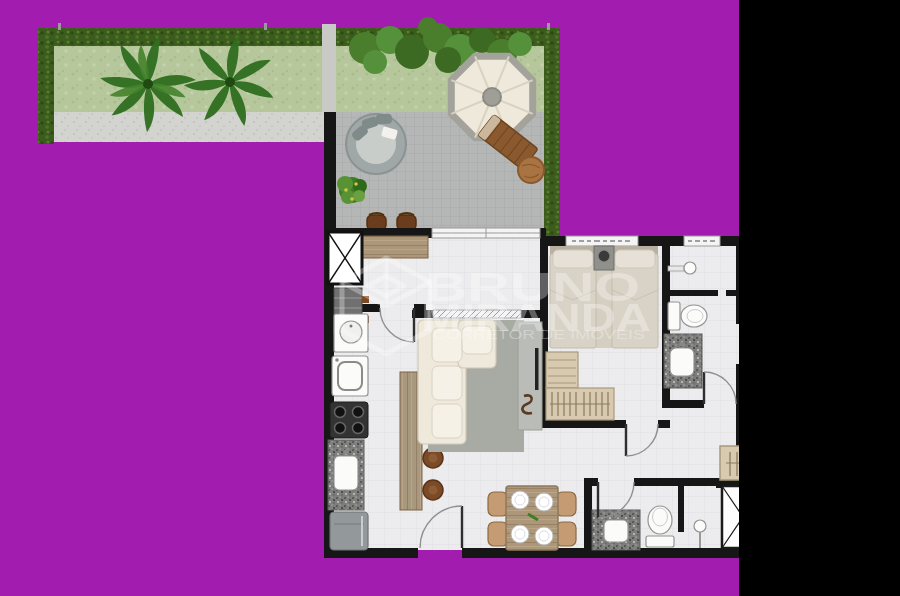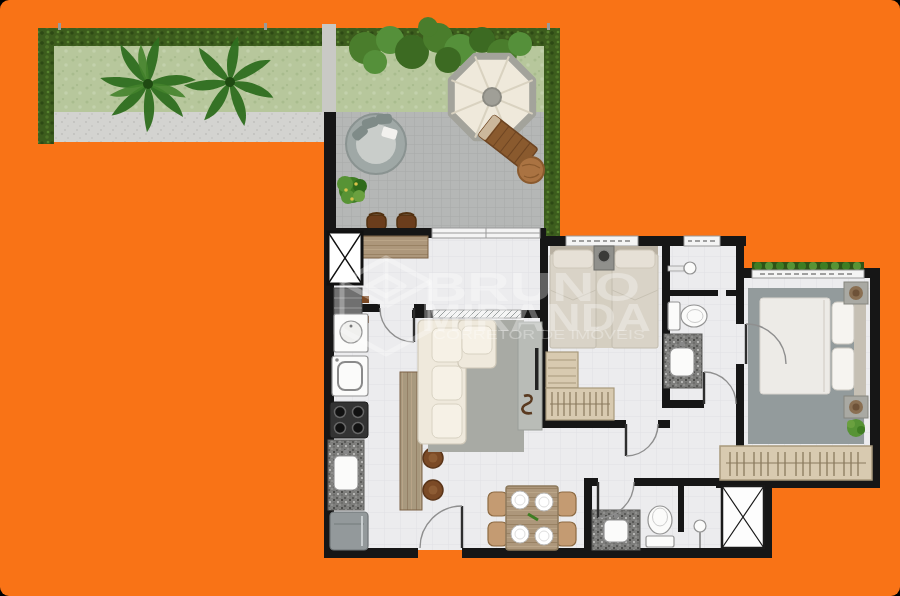--- a/index.html
+++ b/index.html
@@ -1,16 +1,16 @@
 <!DOCTYPE html>
 <html><head>
 <meta charset="utf-8">
 <style>
   html,body{margin:0;padding:0;background:#000;}
-  #stage{position:relative;width:900px;height:596px;background:#f97316;overflow:hidden;font-family:"Liberation Sans",sans-serif;border-radius:9px;}
+  #stage{position:relative;width:739px;height:596px;background:#a21caf;overflow:hidden;font-family:"Liberation Sans",sans-serif;}
   svg{position:absolute;left:0;top:0;}
   .wm-big{font-family:"Liberation Sans",sans-serif;font-weight:800;fill:rgba(255,255,255,0.32);}
   .wm-small{font-family:"Liberation Sans",sans-serif;font-weight:500;fill:rgba(255,255,255,0.30);}
   .arc{stroke:#8f8f8f;stroke-width:1.4;fill:none;}
   .leaf{stroke:#2e2e2e;stroke-width:2.4;}
   .fixture{fill:#fbfbfa;stroke:#949494;stroke-width:1.2;}
   .microtext{stroke:#4a4a4a;stroke-width:1;}
 </style>
 </head>
 <body>

